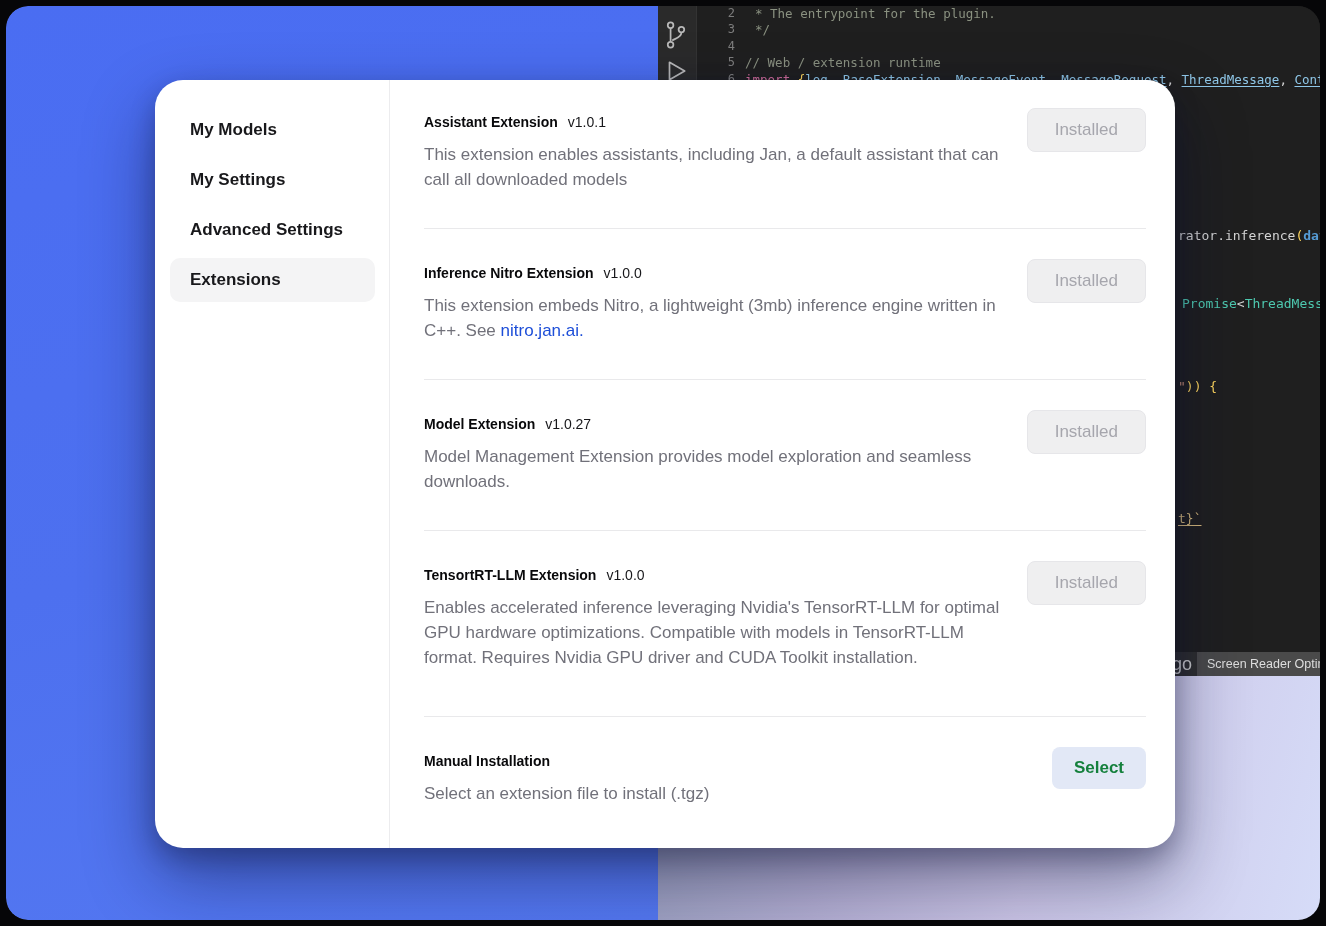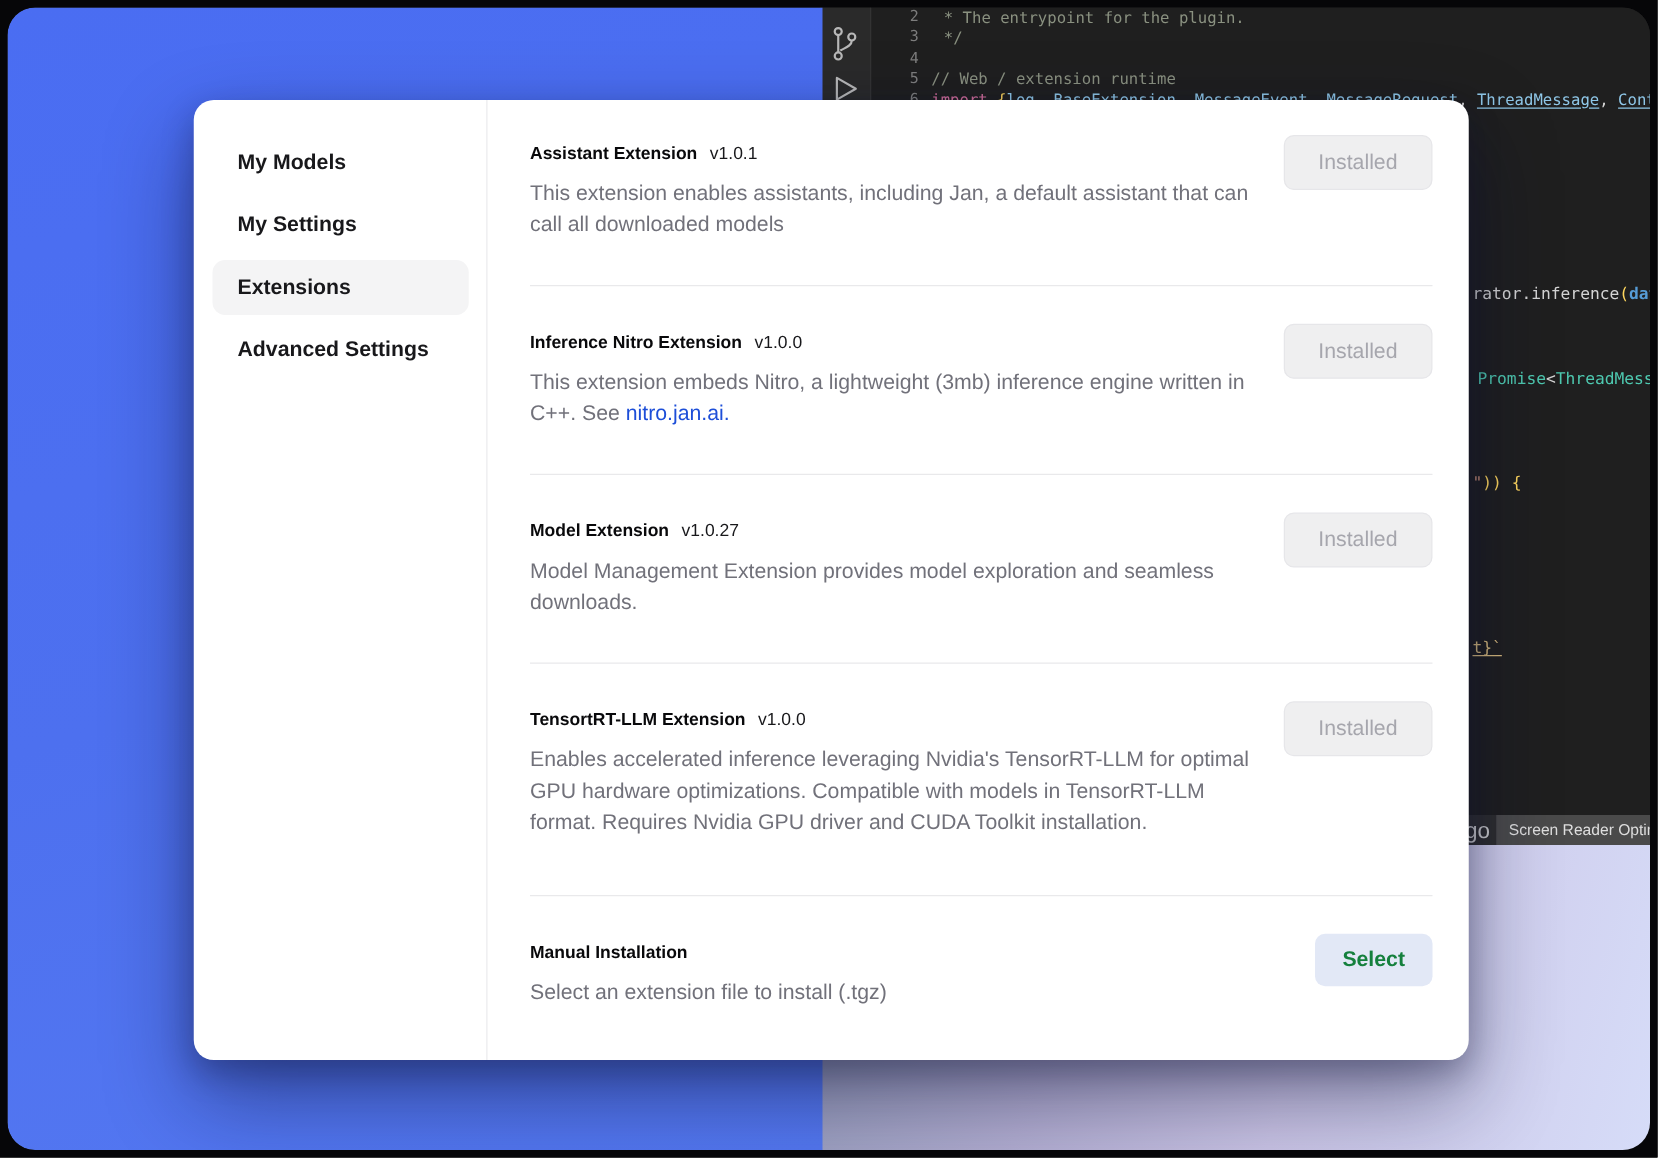--- a/index.html
+++ b/index.html
@@ -29,21 +29,21 @@
   .sb-item{position:absolute;left:541px;top:0;height:24px;width:220px;background:#4a4a4a;color:#dedede;font-size:12.5px;line-height:24px;padding:0 10px;white-space:nowrap;overflow:hidden;}
 
   .wallpaper{position:absolute;left:650px;top:670px;right:0;bottom:0;
     background:linear-gradient(105deg,#979dbc 0%,#b3aed2 30%,#cbc5e6 58%,#d6dcf8 100%);}
 
   
   .bluepanel{position:absolute;left:0;top:0;bottom:0;width:652px;border-radius:22px 0 0 22px;
     background:linear-gradient(165deg,#4a6df2 0%,#4d70ef 55%,#5478f1 100%);}
 
   
-  .modal{position:absolute;left:149px;top:74px;width:1020px;height:768px;background:#ffffff;border-radius:16px;
+  .modal{position:absolute;left:149px;top:74px;width:1020px;height:768px;background:#ffffff;border-radius:28px;
     box-shadow:0 30px 70px rgba(10,15,50,.45),0 10px 25px rgba(10,15,50,.28);display:flex;overflow:hidden;}
   .sidebar{width:235px;flex:0 0 235px;border-right:1px solid #ececee;padding:28px 14px 0 15px;box-sizing:border-box;}
   .side-item{height:44px;border-radius:10px;display:flex;align-items:center;padding-left:20px;margin-bottom:6px;
     font-size:17px;font-weight:600;color:#18181b;cursor:pointer;}
   .side-item.active{background:#f4f4f5;}
   .content{flex:1;padding:28px 29px 0 34px;box-sizing:border-box;}
   .row{display:flex;justify-content:space-between;align-items:flex-start;border-bottom:1px solid #e9e9eb;padding:30px 0 36px;}
   .row.first{padding-top:0;}
   .row.tall{padding-bottom:46px;}
   .row.last{border-bottom:none;}
@@ -108,25 +108,25 @@
     <div class="bluepanel"></div>
 
     <div class="modal">
       <div class="sidebar">
         <div class="side-item">
             <span>My Models</span>
           </div>
         <div class="side-item">
             <span>My Settings</span>
           </div>
+        <div class="side-item">
+            <span>Advanced Settings</span>
+          </div>
         <div class="side-item active">
             <span>Extensions</span>
-          </div>
-        <div class="side-item">
-            <span>Advanced Settings</span>
           </div>
       </div>
 
       <div class="content">
 
         <div class="row first">
           <div class="ext-text">
             <div class="ext-title"><span class="ext-name">Assistant Extension</span><span class="ext-version">v1.0.1</span></div>
             <div class="ext-desc">This extension enables assistants, including Jan, a default assistant that can call all downloaded models</div>
           </div>

